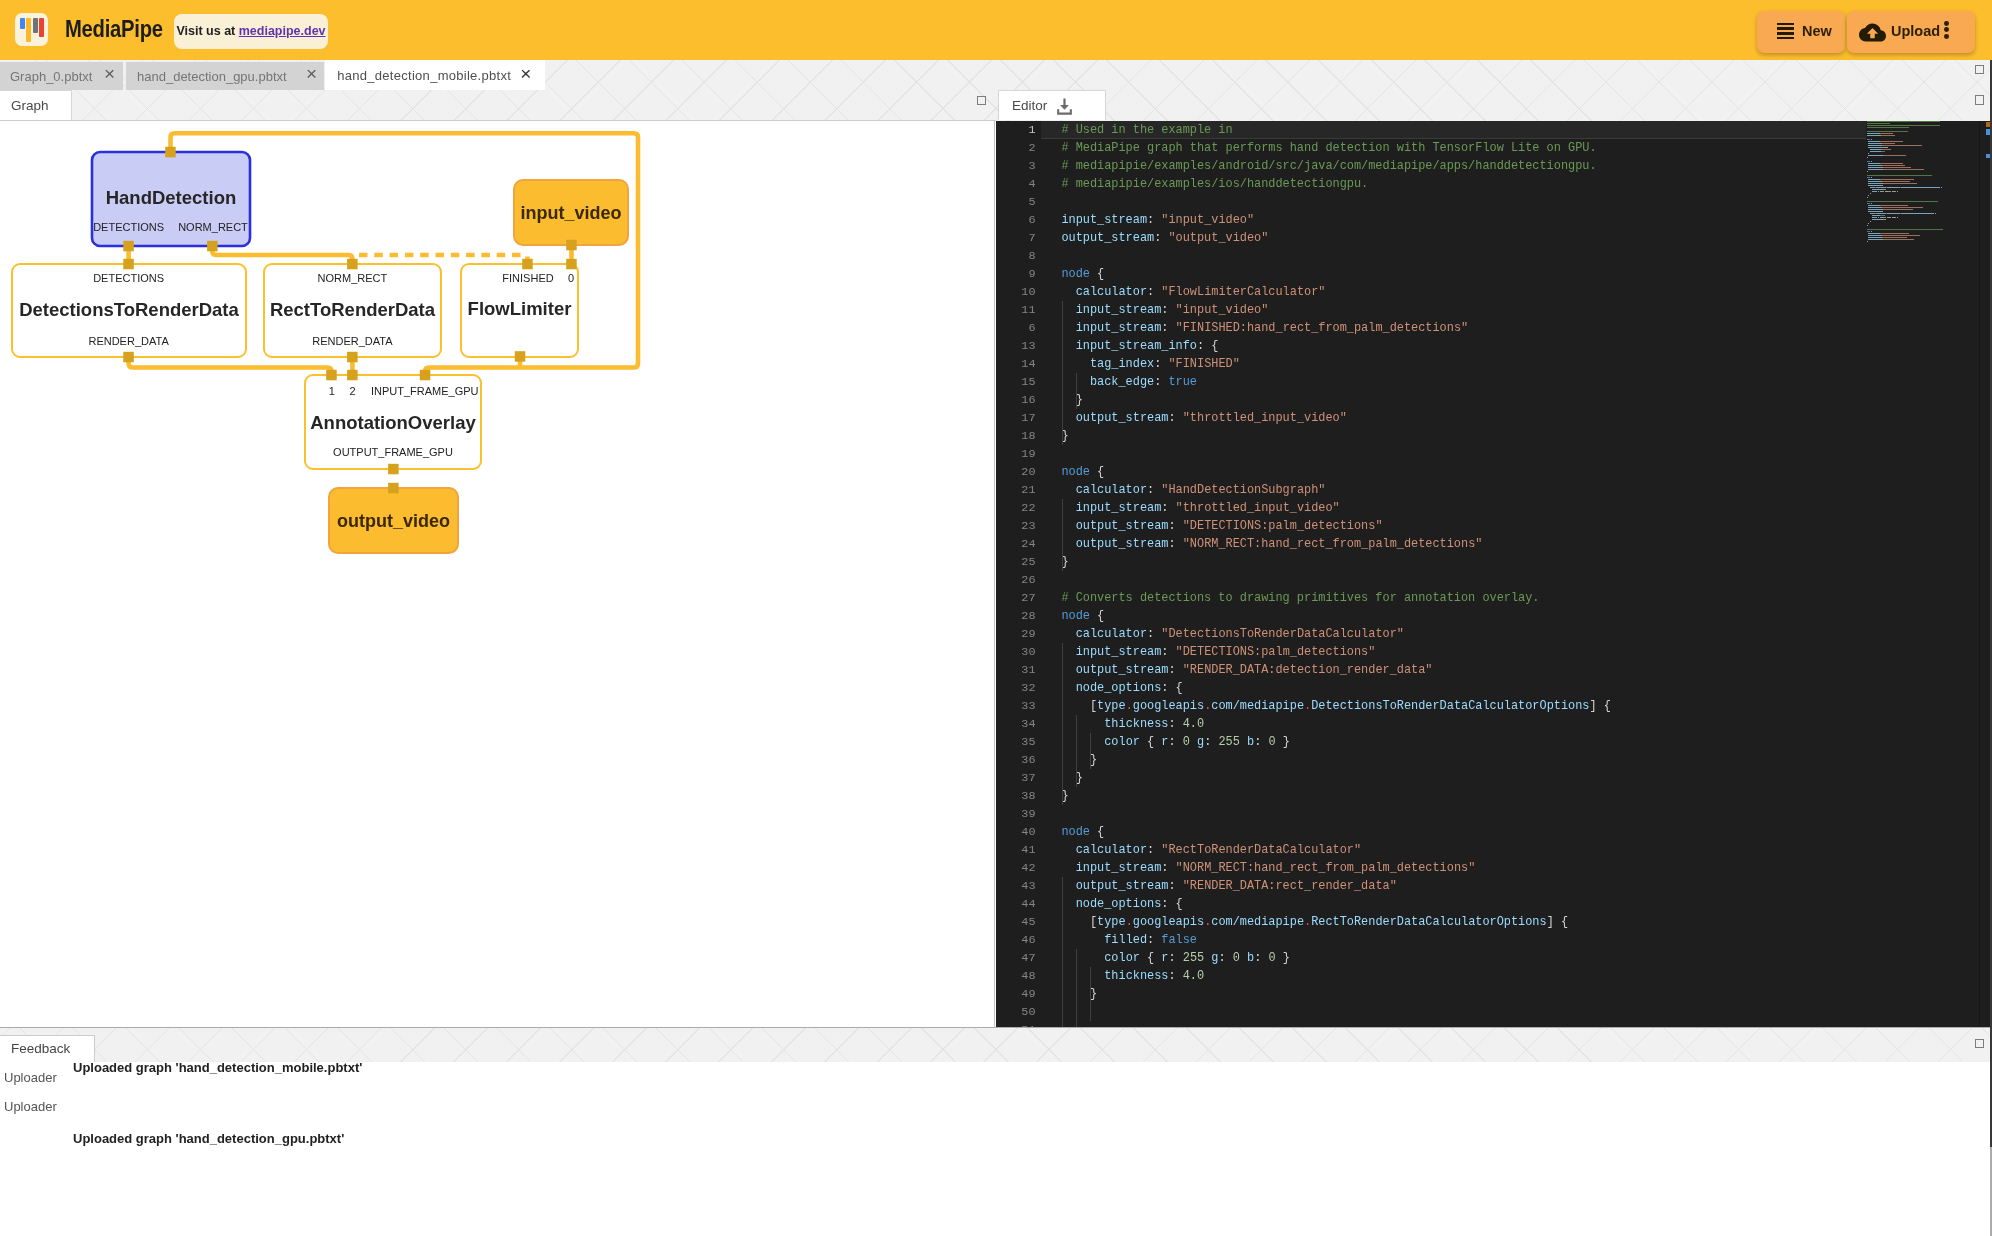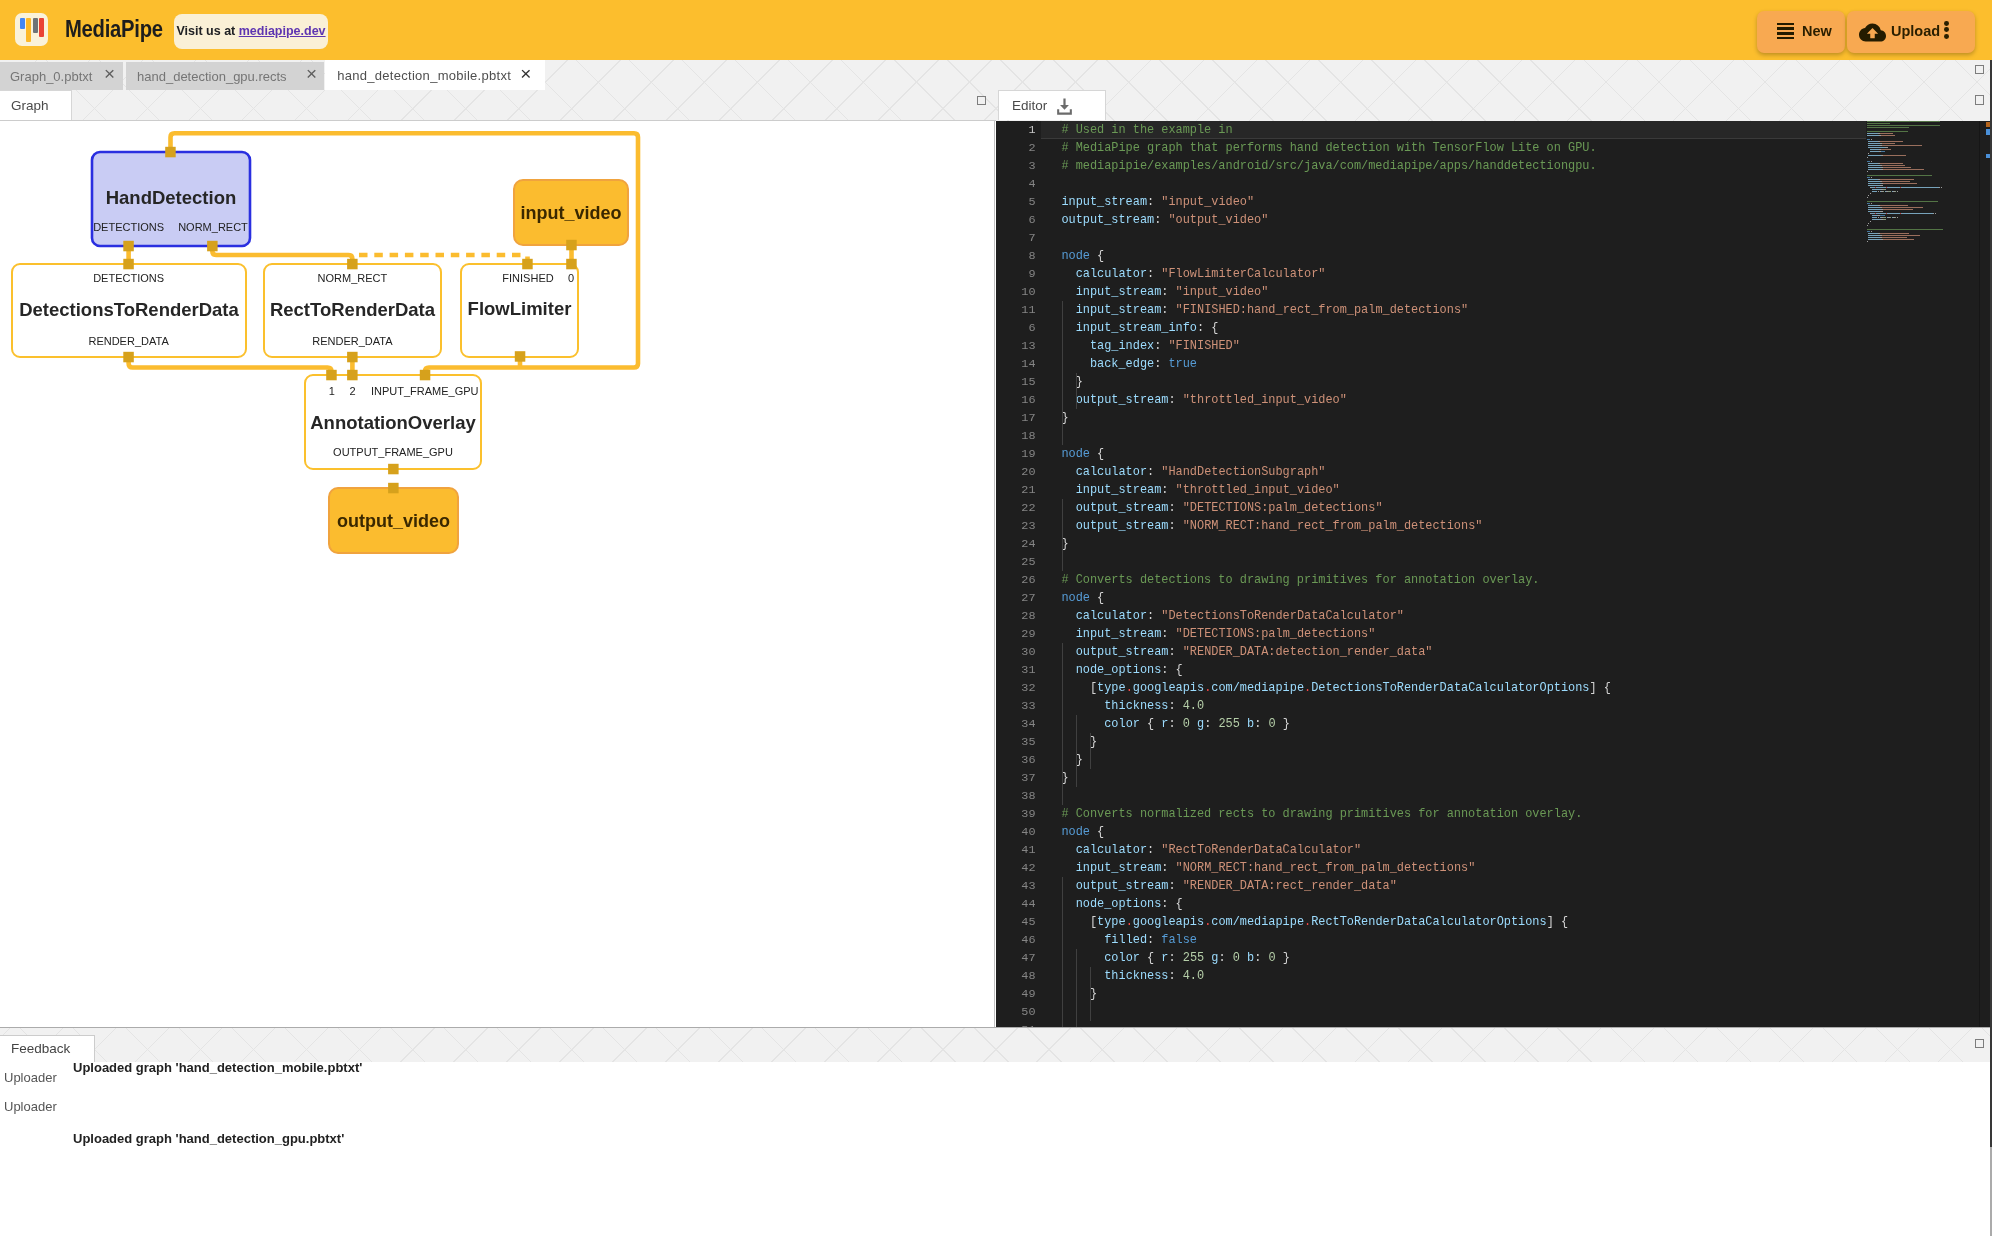--- a/index.html
+++ b/index.html
@@ -73,21 +73,21 @@
       <div style="width:4.8px;height:4.8px;border-radius:50%;background:#2b2000"></div>
     </div>
   </div>
 </div>
 
 <div class="ftab" style="left:0;width:123px">
       <span class="t">Graph_0.pbtxt</span>
       <span class="x" style="left:104px">×</span>
     </div>
 <div class="ftab" style="left:126px;width:197.5px">
-      <span class="t" style="left:11px">hand_detection_gpu.rects</span>
+      <span class="t" style="left:11px">hand_detection_gpu.pbtxt</span>
       <span class="x" style="left:180px">×</span>
     </div>
 <div class="ftab active" style="left:325.3px;width:220px">
       <span class="t" style="left:12px;top:8px;letter-spacing:0.28px">hand_detection_mobile.pbtxt</span>
       <span class="x" style="left:195px;top:3px;color:#333">×</span>
     </div>
 
 <div class="ptab" style="left:0;top:90px;width:72px;height:30px;border-left:none">
       <span style="position:absolute;left:11px;top:7px">Graph</span>
     </div>
@@ -212,20 +212,21 @@
 <div class="ln">48</div>
 <div class="ln">49</div>
 <div class="ln">50</div>
 <div class="ln">51</div>
 
 </div>
 <div id="code">
 <div class="cl"><span style="color:#6A9955"># Used in the example in</span></div>
 <div class="cl"><span style="color:#6A9955"># MediaPipe graph that performs hand detection with TensorFlow Lite on GPU.</span></div>
 <div class="cl"><span style="color:#6A9955"># mediapipie/examples/android/src/java/com/mediapipe/apps/handdetectiongpu.</span></div>
+<div class="cl"><span style="color:#6A9955"># mediapipie/examples/ios/handdetectiongpu.</span></div>
 <div class="cl"></div>
 <div class="cl"><span style="color:#9CDCFE">input_stream</span><span style="color:#D4D4D4">: </span><span style="color:#CE9178">"input_video"</span></div>
 <div class="cl"><span style="color:#9CDCFE">output_stream</span><span style="color:#D4D4D4">: </span><span style="color:#CE9178">"output_video"</span></div>
 <div class="cl"></div>
 <div class="cl"><span style="color:#569CD6">node</span><span style="color:#D4D4D4"> </span><span style="color:#D4D4D4">{</span></div>
 <div class="cl"><span class="sp">&nbsp;&nbsp;</span><span style="color:#9CDCFE">calculator</span><span style="color:#D4D4D4">: </span><span style="color:#CE9178">"FlowLimiterCalculator"</span></div>
 <div class="cl"><span class="sp">&nbsp;&nbsp;</span><span style="color:#9CDCFE">input_stream</span><span style="color:#D4D4D4">: </span><span style="color:#CE9178">"input_video"</span></div>
 <div class="cl"><span class="sp">&nbsp;&nbsp;</span><span style="color:#9CDCFE">input_stream</span><span style="color:#D4D4D4">: </span><span style="color:#CE9178">"FINISHED:hand_rect_from_palm_detections"</span></div>
 <div class="cl"><span class="sp">&nbsp;&nbsp;</span><span style="color:#9CDCFE">input_stream_info</span><span style="color:#D4D4D4">: </span><span style="color:#D4D4D4">{</span></div>
 <div class="cl"><span class="sp">&nbsp;&nbsp;&nbsp;&nbsp;</span><span style="color:#9CDCFE">tag_index</span><span style="color:#D4D4D4">: </span><span style="color:#CE9178">"FINISHED"</span></div>
@@ -247,21 +248,20 @@
 <div class="cl"><span class="sp">&nbsp;&nbsp;</span><span style="color:#9CDCFE">input_stream</span><span style="color:#D4D4D4">: </span><span style="color:#CE9178">"DETECTIONS:palm_detections"</span></div>
 <div class="cl"><span class="sp">&nbsp;&nbsp;</span><span style="color:#9CDCFE">output_stream</span><span style="color:#D4D4D4">: </span><span style="color:#CE9178">"RENDER_DATA:detection_render_data"</span></div>
 <div class="cl"><span class="sp">&nbsp;&nbsp;</span><span style="color:#9CDCFE">node_options</span><span style="color:#D4D4D4">: </span><span style="color:#D4D4D4">{</span></div>
 <div class="cl"><span class="sp">&nbsp;&nbsp;&nbsp;&nbsp;</span><span style="color:#D4D4D4">[</span><span style="color:#9CDCFE">type</span><span style="color:#F44747">.</span><span style="color:#9CDCFE">googleapis</span><span style="color:#F44747">.</span><span style="color:#9CDCFE">com/mediapipe</span><span style="color:#F44747">.</span><span style="color:#9CDCFE">DetectionsToRenderDataCalculatorOptions</span><span style="color:#D4D4D4">]</span><span style="color:#D4D4D4"> </span><span style="color:#D4D4D4">{</span></div>
 <div class="cl"><span class="sp">&nbsp;&nbsp;&nbsp;&nbsp;&nbsp;&nbsp;</span><span style="color:#9CDCFE">thickness</span><span style="color:#D4D4D4">: </span><span style="color:#B5CEA8">4.0</span></div>
 <div class="cl"><span class="sp">&nbsp;&nbsp;&nbsp;&nbsp;&nbsp;&nbsp;</span><span style="color:#9CDCFE">color</span><span style="color:#D4D4D4"> </span><span style="color:#D4D4D4">{</span><span style="color:#D4D4D4"> </span><span style="color:#9CDCFE">r</span><span style="color:#D4D4D4">: </span><span style="color:#B5CEA8">0</span><span style="color:#D4D4D4"> </span><span style="color:#9CDCFE">g</span><span style="color:#D4D4D4">: </span><span style="color:#B5CEA8">255</span><span style="color:#D4D4D4"> </span><span style="color:#9CDCFE">b</span><span style="color:#D4D4D4">: </span><span style="color:#B5CEA8">0</span><span style="color:#D4D4D4"> </span><span style="color:#D4D4D4">}</span></div>
 <div class="cl"><span class="sp">&nbsp;&nbsp;&nbsp;&nbsp;</span><span style="color:#D4D4D4">}</span></div>
 <div class="cl"><span class="sp">&nbsp;&nbsp;</span><span style="color:#D4D4D4">}</span></div>
 <div class="cl"><span style="color:#D4D4D4">}</span></div>
 <div class="cl"></div>
-<div class="cl"><span style="color:#6A9955"># Converts normalized rects to drawing primitives for annotation overlay.</span></div>
 <div class="cl"><span style="color:#569CD6">node</span><span style="color:#D4D4D4"> </span><span style="color:#D4D4D4">{</span></div>
 <div class="cl"><span class="sp">&nbsp;&nbsp;</span><span style="color:#9CDCFE">calculator</span><span style="color:#D4D4D4">: </span><span style="color:#CE9178">"RectToRenderDataCalculator"</span></div>
 <div class="cl"><span class="sp">&nbsp;&nbsp;</span><span style="color:#9CDCFE">input_stream</span><span style="color:#D4D4D4">: </span><span style="color:#CE9178">"NORM_RECT:hand_rect_from_palm_detections"</span></div>
 <div class="cl"><span class="sp">&nbsp;&nbsp;</span><span style="color:#9CDCFE">output_stream</span><span style="color:#D4D4D4">: </span><span style="color:#CE9178">"RENDER_DATA:rect_render_data"</span></div>
 <div class="cl"><span class="sp">&nbsp;&nbsp;</span><span style="color:#9CDCFE">node_options</span><span style="color:#D4D4D4">: </span><span style="color:#D4D4D4">{</span></div>
 <div class="cl"><span class="sp">&nbsp;&nbsp;&nbsp;&nbsp;</span><span style="color:#D4D4D4">[</span><span style="color:#9CDCFE">type</span><span style="color:#F44747">.</span><span style="color:#9CDCFE">googleapis</span><span style="color:#F44747">.</span><span style="color:#9CDCFE">com/mediapipe</span><span style="color:#F44747">.</span><span style="color:#9CDCFE">RectToRenderDataCalculatorOptions</span><span style="color:#D4D4D4">]</span><span style="color:#D4D4D4"> </span><span style="color:#D4D4D4">{</span></div>
 <div class="cl"><span class="sp">&nbsp;&nbsp;&nbsp;&nbsp;&nbsp;&nbsp;</span><span style="color:#9CDCFE">filled</span><span style="color:#D4D4D4">: </span><span style="color:#569CD6">false</span></div>
 <div class="cl"><span class="sp">&nbsp;&nbsp;&nbsp;&nbsp;&nbsp;&nbsp;</span><span style="color:#9CDCFE">color</span><span style="color:#D4D4D4"> </span><span style="color:#D4D4D4">{</span><span style="color:#D4D4D4"> </span><span style="color:#9CDCFE">r</span><span style="color:#D4D4D4">: </span><span style="color:#B5CEA8">255</span><span style="color:#D4D4D4"> </span><span style="color:#9CDCFE">g</span><span style="color:#D4D4D4">: </span><span style="color:#B5CEA8">0</span><span style="color:#D4D4D4"> </span><span style="color:#9CDCFE">b</span><span style="color:#D4D4D4">: </span><span style="color:#B5CEA8">0</span><span style="color:#D4D4D4"> </span><span style="color:#D4D4D4">}</span></div>
 <div class="cl"><span class="sp">&nbsp;&nbsp;&nbsp;&nbsp;&nbsp;&nbsp;</span><span style="color:#9CDCFE">thickness</span><span style="color:#D4D4D4">: </span><span style="color:#B5CEA8">4.0</span></div>
 <div class="cl"><span class="sp">&nbsp;&nbsp;&nbsp;&nbsp;</span><span style="color:#D4D4D4">}</span></div>

